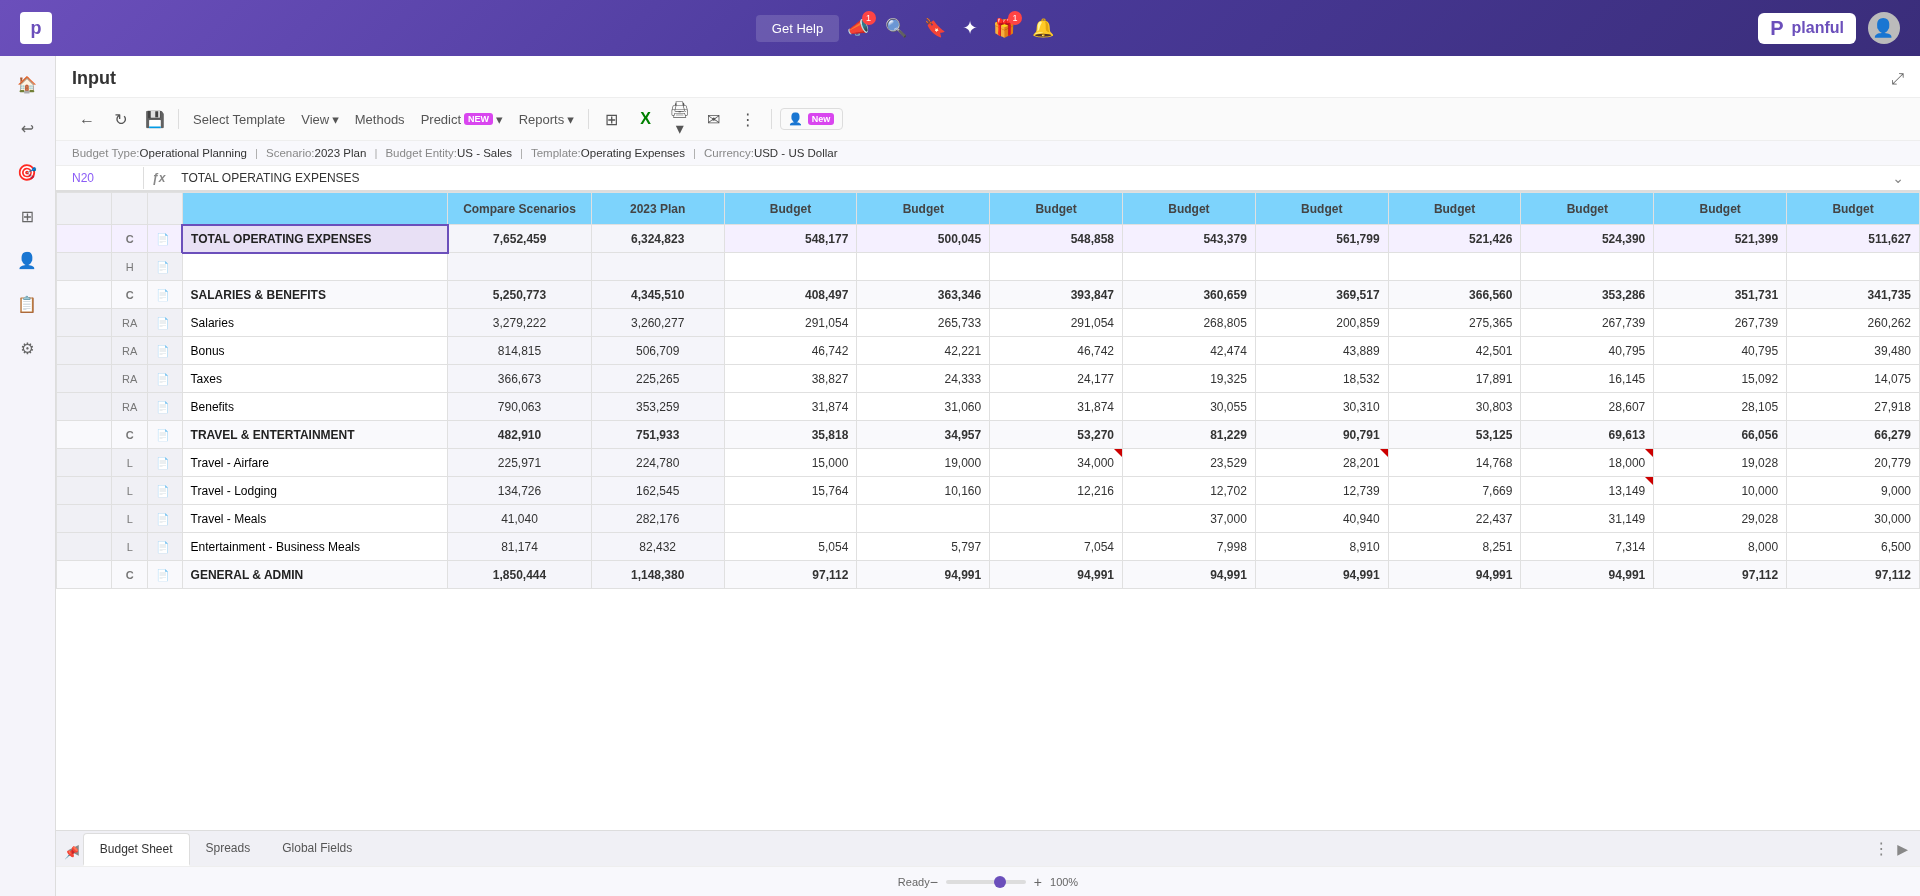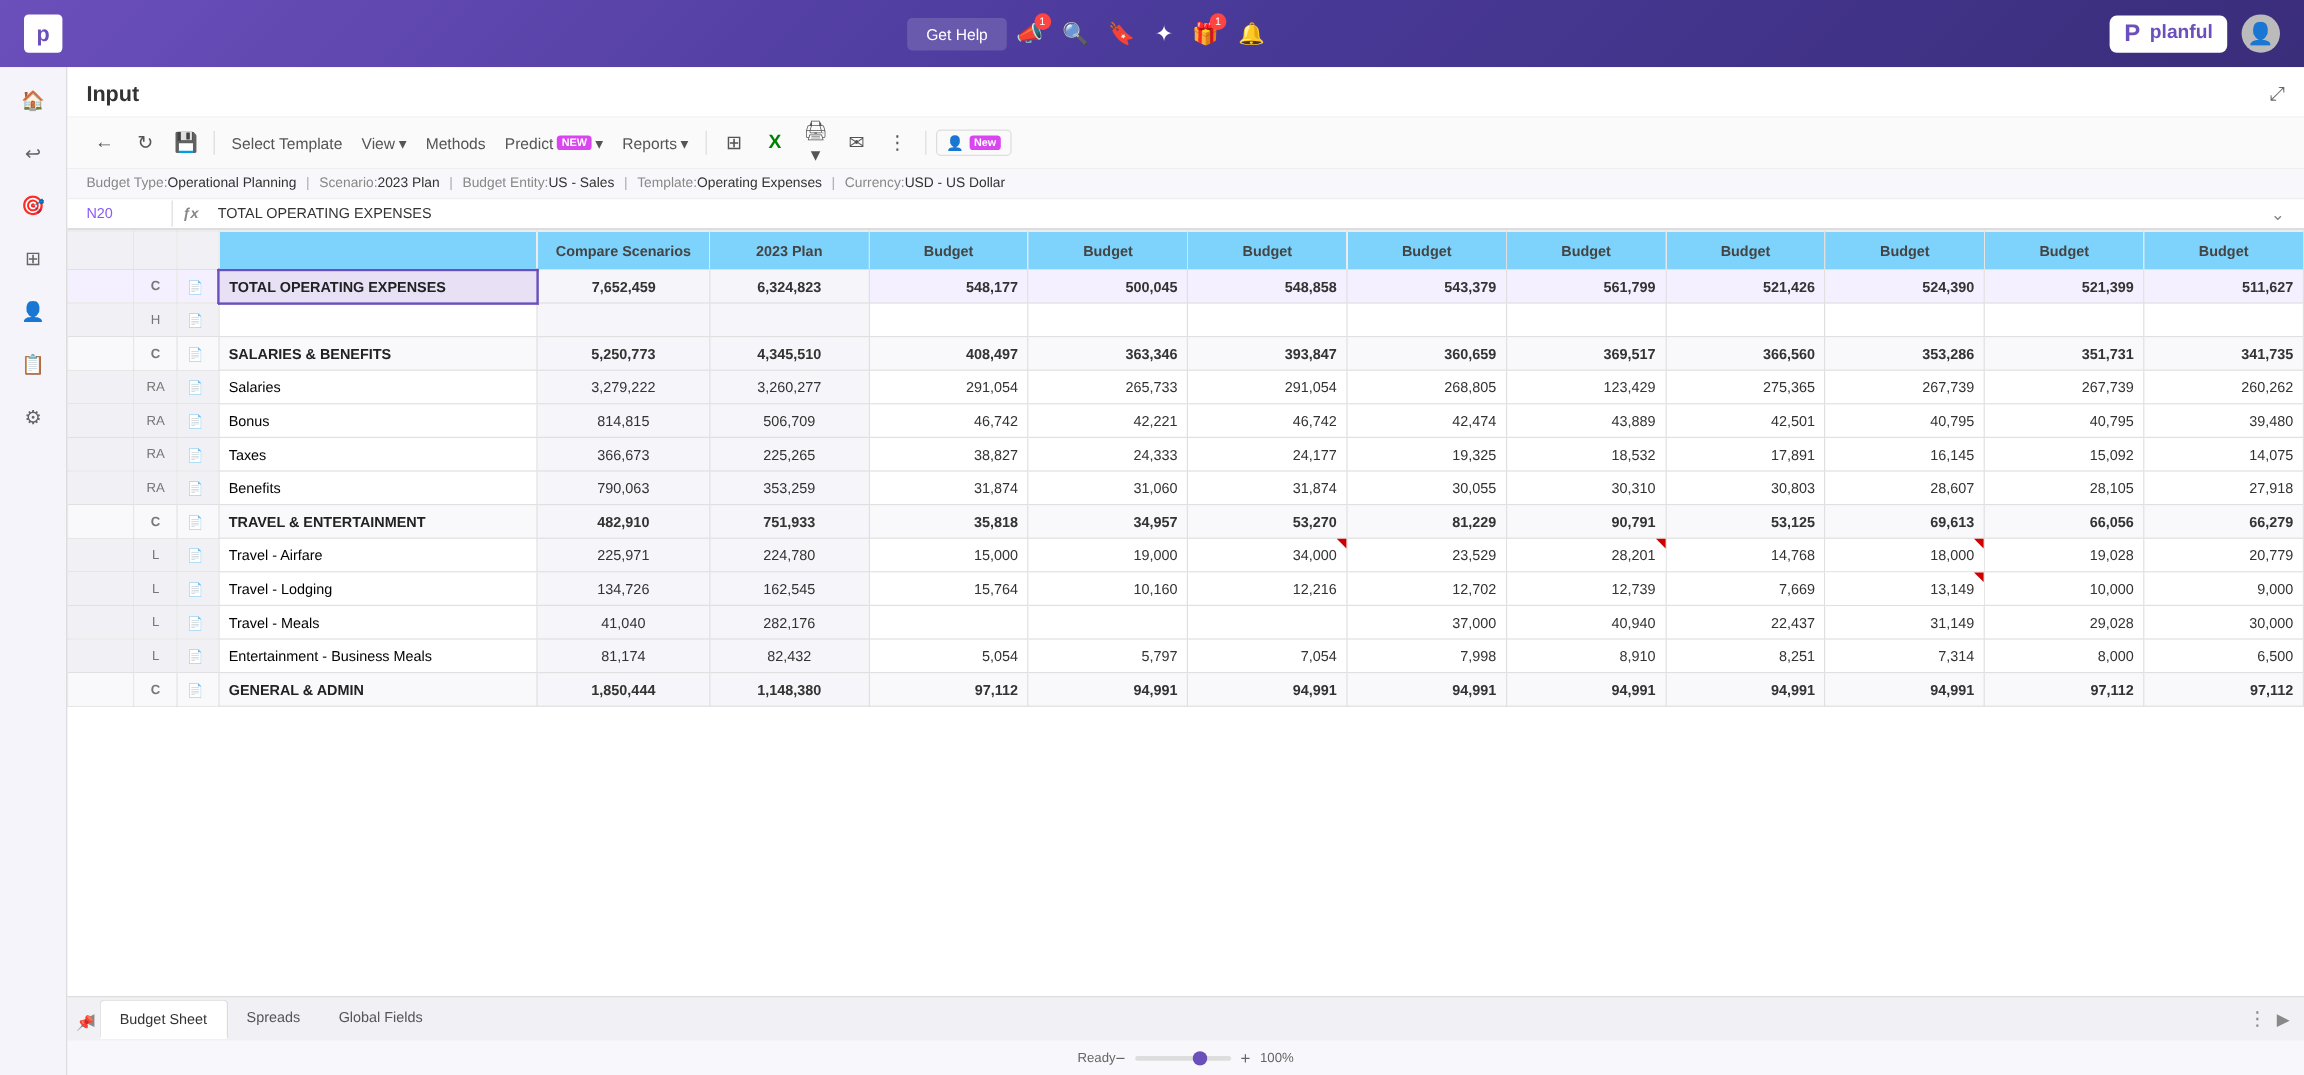--- a/index.html
+++ b/index.html
@@ -436,21 +436,21 @@
               <td class="row-num-col"></td>
               <td class="row-type-col">RA</td>
               <td class="row-icon-col"><span style="color:#aaa;font-size:11px;">📄</span></td>
               <td class="name-cell name-col">Salaries</td>
               <td class="number-cell data-col shaded">3,279,222</td>
               <td class="number-cell data-col shaded">3,260,277</td>
               <td class="number-cell data-col">291,054</td>
               <td class="number-cell data-col">265,733</td>
               <td class="number-cell data-col">291,054</td>
               <td class="number-cell data-col">268,805</td>
-              <td class="number-cell data-col">123,429</td>
+              <td class="number-cell data-col">200,859</td>
               <td class="number-cell data-col">275,365</td>
               <td class="number-cell data-col">267,739</td>
               <td class="number-cell data-col">267,739</td>
               <td class="number-cell data-col">260,262</td>
             </tr>
             <tr>
               <td class="row-num-col"></td>
               <td class="row-type-col">RA</td>
               <td class="row-icon-col"><span style="color:#aaa;font-size:11px;">📄</span></td>
               <td class="name-cell name-col">Bonus</td>

